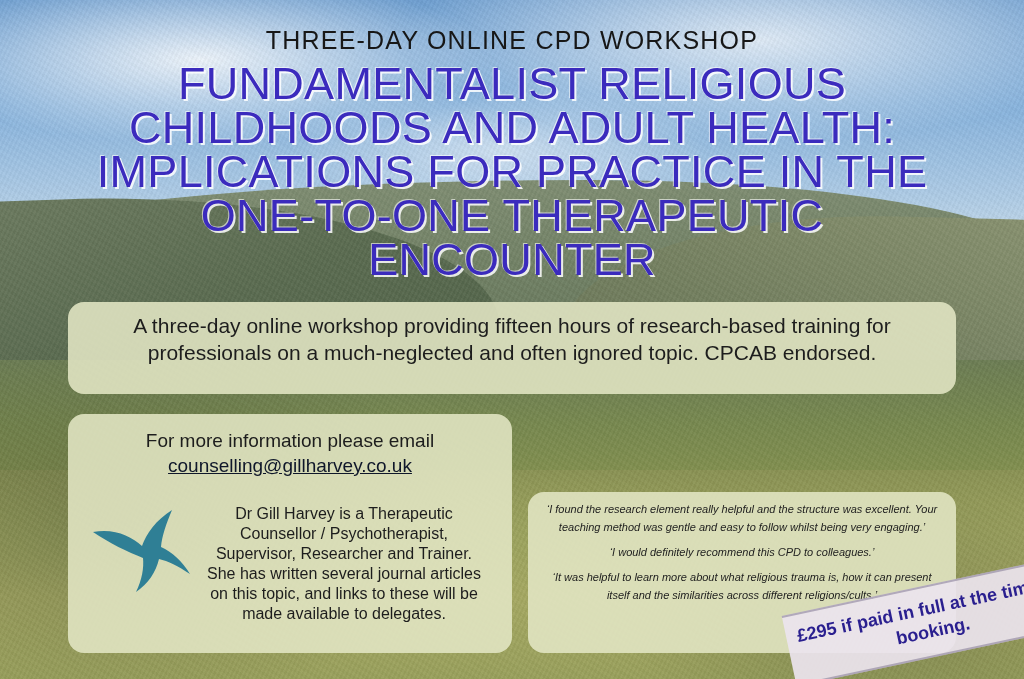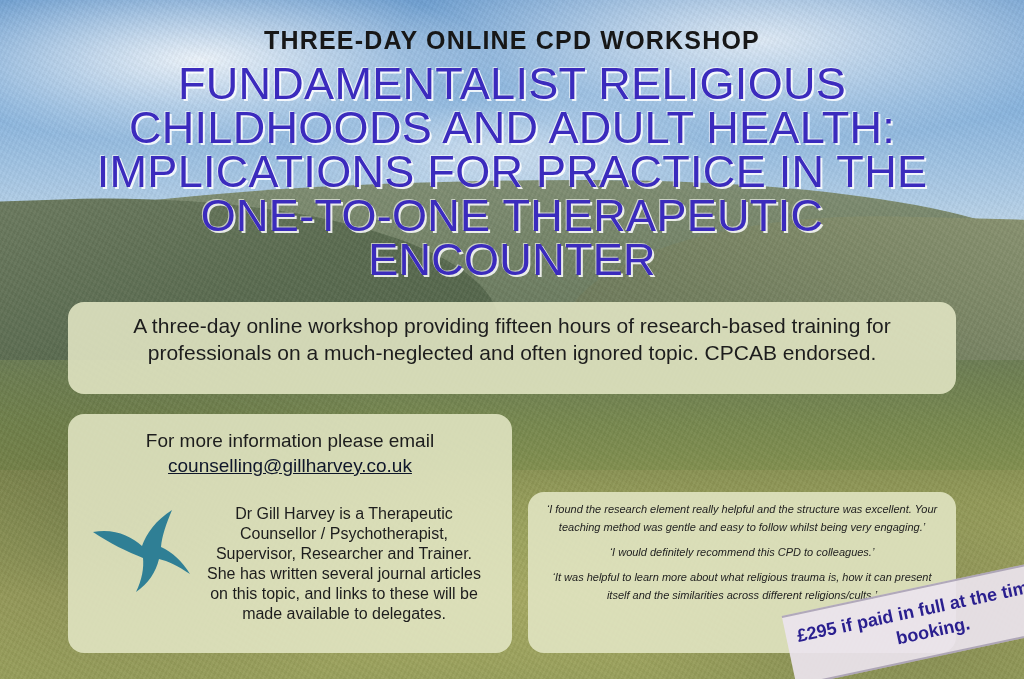--- a/index.html
+++ b/index.html
@@ -79,21 +79,21 @@
   .content {
     position: absolute;
     left: 0; top: 0; width: 1024px; height: 679px;
   }
   .kicker {
     position: absolute;
     top: 26px;
     width: 1024px;
     text-align: center;
     font-size: 25px;
-    font-weight: bold;
+    font-weight: normal;
     letter-spacing: 1.2px;
     color: #171717;
   }
   .main-title {
     position: absolute;
     top: 62px;
     left: 62px;
     width: 900px;
     text-align: center;
     font-size: 45px;

